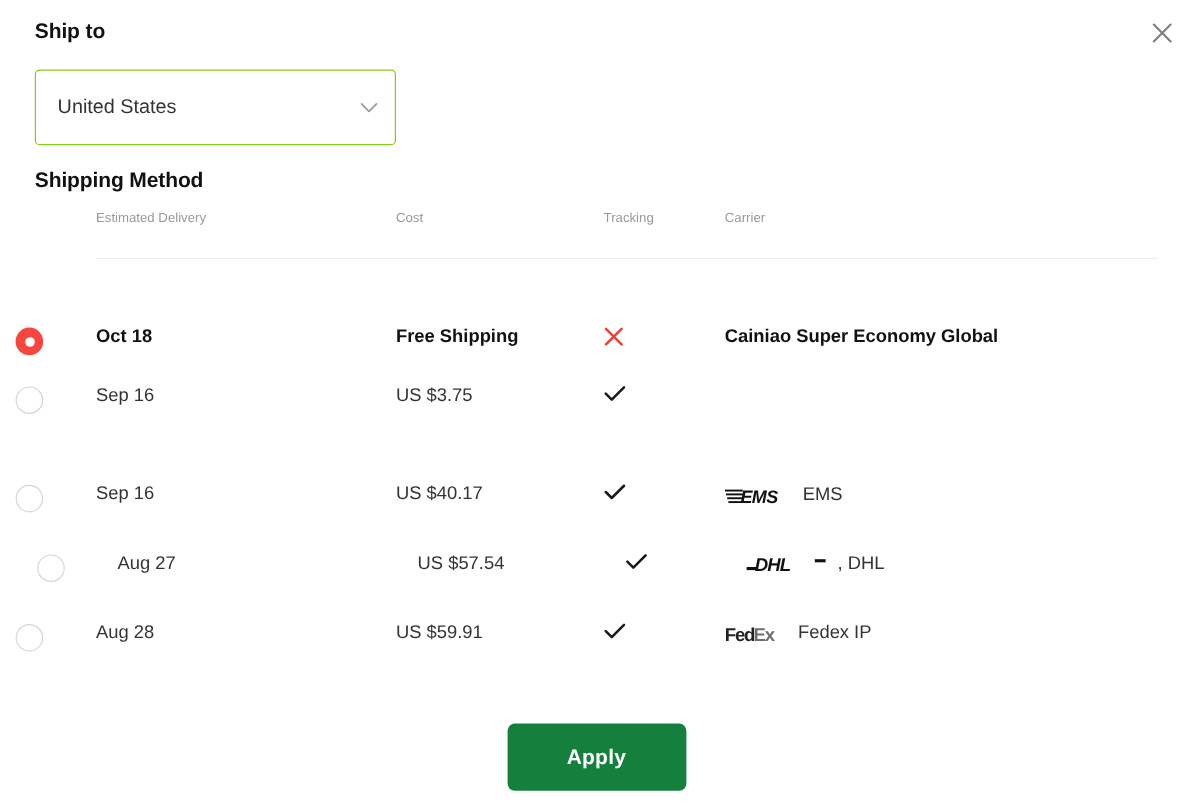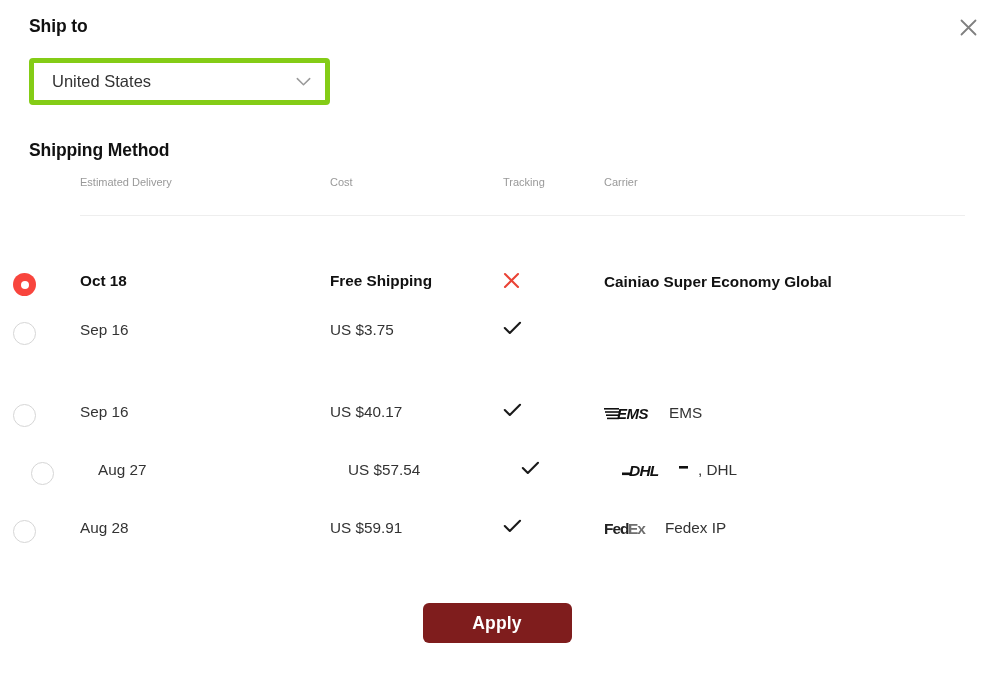--- a/index.html
+++ b/index.html
@@ -48,22 +48,22 @@
     position: absolute;
     left: 29px;
     top: 16px;
   }
 
   .country-select {
     position: absolute;
     left: 29px;
     top: 58px;
     width: 301px;
-    height: 47px;
-    border: 5px solid #84cc16;
+    height: 63px;
+    border: 1px solid #84cc16;
     border-radius: 4px;
     background: #fff;
     display: flex;
     align-items: center;
     padding: 0 14px 0 18px;
     cursor: pointer;
   }
   .country-select .value {
     flex: 1;
     font-size: 16.5px;
@@ -204,24 +204,24 @@
   .apply-wrap {
     position: absolute;
     left: 0;
     top: 603px;
     width: 994px;
     display: flex;
     justify-content: center;
   }
   .apply-btn {
     width: 149px;
-    height: 40px;
+    height: 56px;
     border: none;
     border-radius: 6px;
-    background: #7f1d1d;
+    background: #15803d;
     color: #ffffff;
     font-size: 17.5px;
     font-weight: bold;
     font-family: "Liberation Sans", sans-serif;
     cursor: pointer;
     letter-spacing: 0.2px;
   }
 </style>
 </head>
 <body>

